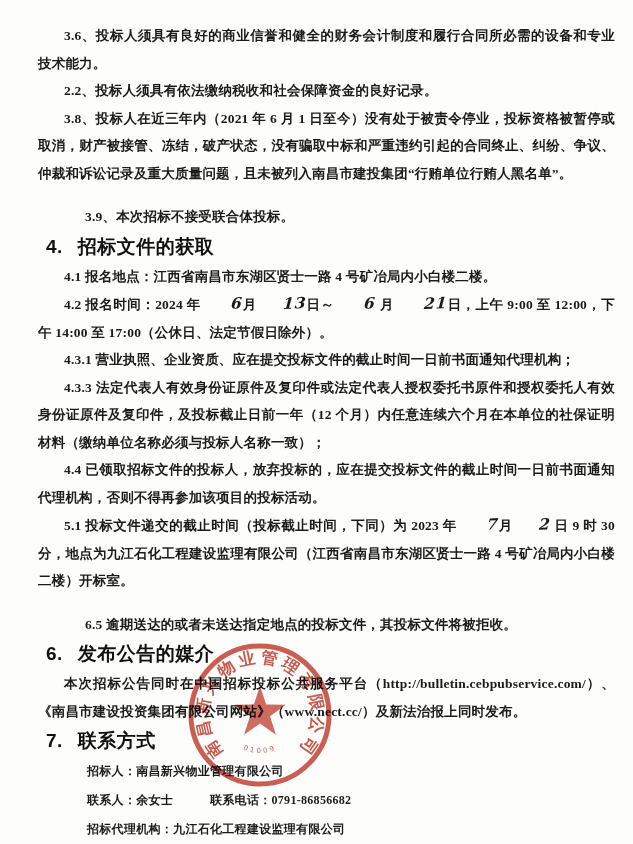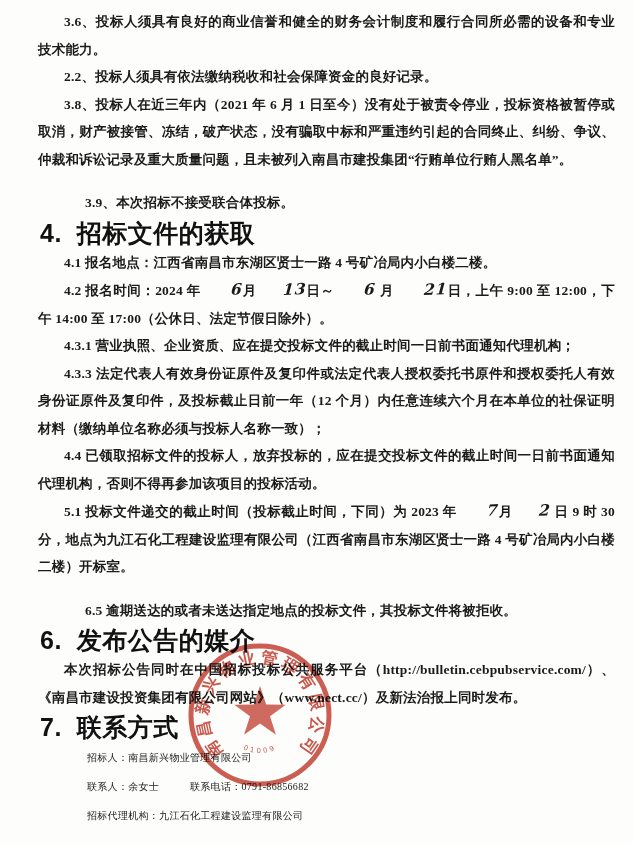--- a/index.html
+++ b/index.html
@@ -6,48 +6,48 @@
   html,body{margin:0;padding:0;}
   body{
     width:633px;height:844px;overflow:hidden;position:relative;
     background:#fdfdfc;
     font-family:"Liberation Serif","DejaVu Serif",serif;
     color:#1b1b1b;
     -webkit-font-smoothing:antialiased;
   }
   .page{
     position:absolute;inset:0;
-    padding:8px 18px 0 38px;
+    padding:22px 18px 0 38px;
     box-sizing:border-box;
   }
   .para{
     margin:0;
     font-size:13.5px;
     font-weight:600;
     line-height:27.5px;
     text-align:justify;
     letter-spacing:.2px;
   }
   .para.indent-1{text-indent:26px;}
   .para.indent-2{text-indent:47px;margin-top:16px;}
   .heading{
-    margin:1px 0;
+    margin:1px 6px;
     font-family:"Liberation Sans","DejaVu Sans",sans-serif;
     font-weight:700;
-    font-size:25px;
+    font-size:19px;
     line-height:30px;
     color:#111;
     letter-spacing:.5px;
   }
   .heading .h-num{display:inline-block;margin-left:2px;margin-right:15px;}
   .contact{
     margin:0;
     padding-left:49px;
-    font-size:10px;
-    font-weight:400;
+    font-size:12px;
+    font-weight:700;
     line-height:29px;
     letter-spacing:.3px;
   }
   .hand{
     font-family:"DejaVu Serif",serif;
     font-style:italic;
     font-weight:700;
     font-size:15.5px;
     letter-spacing:1px;
     display:inline-block;

